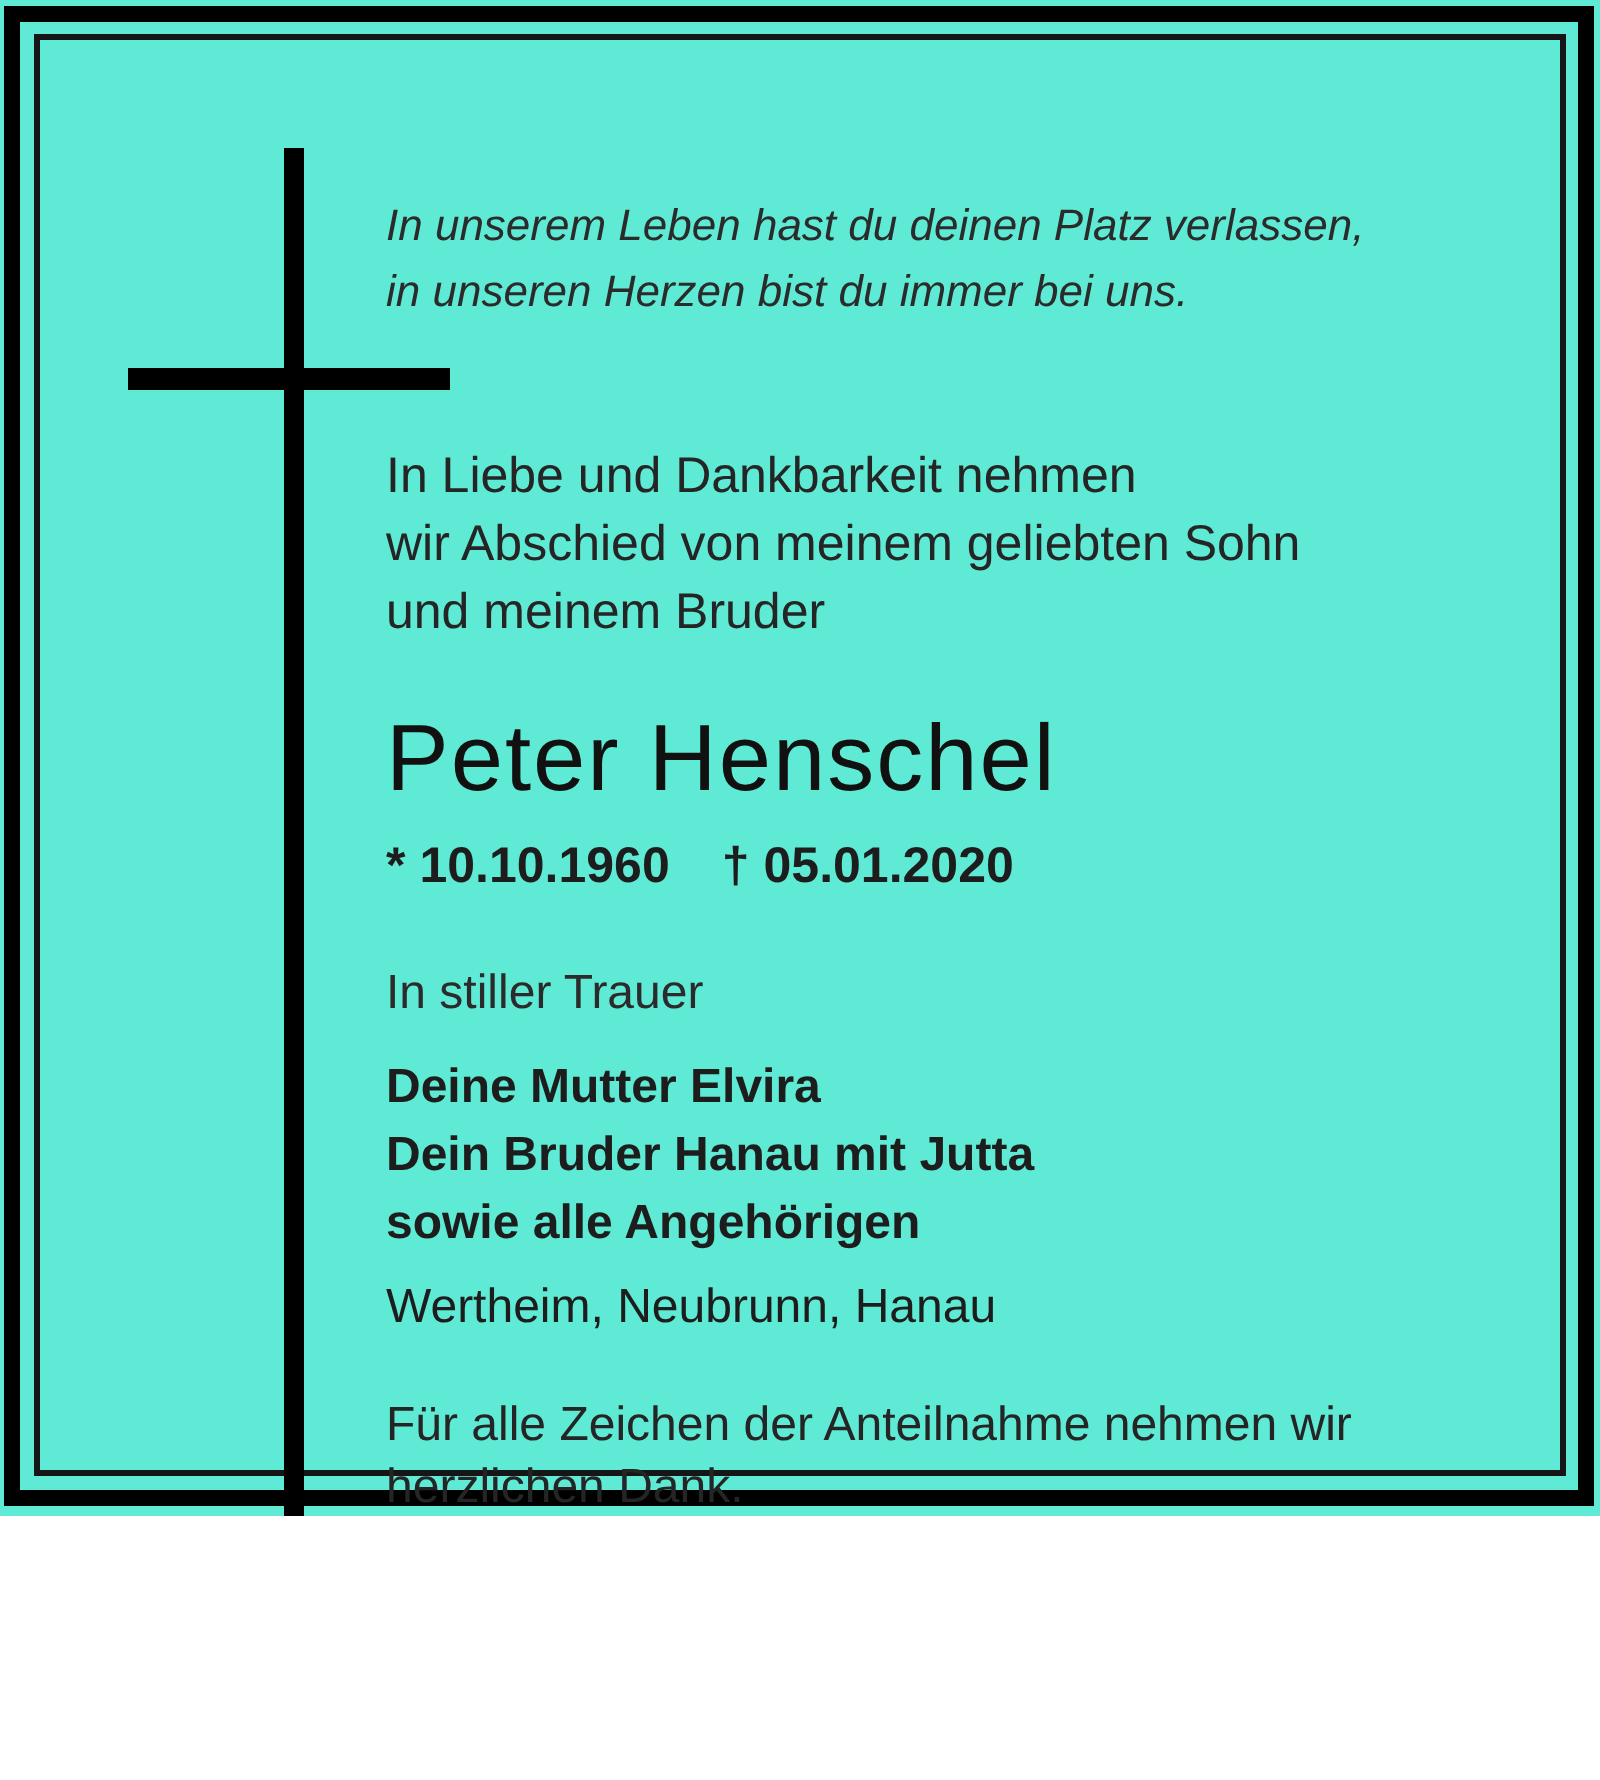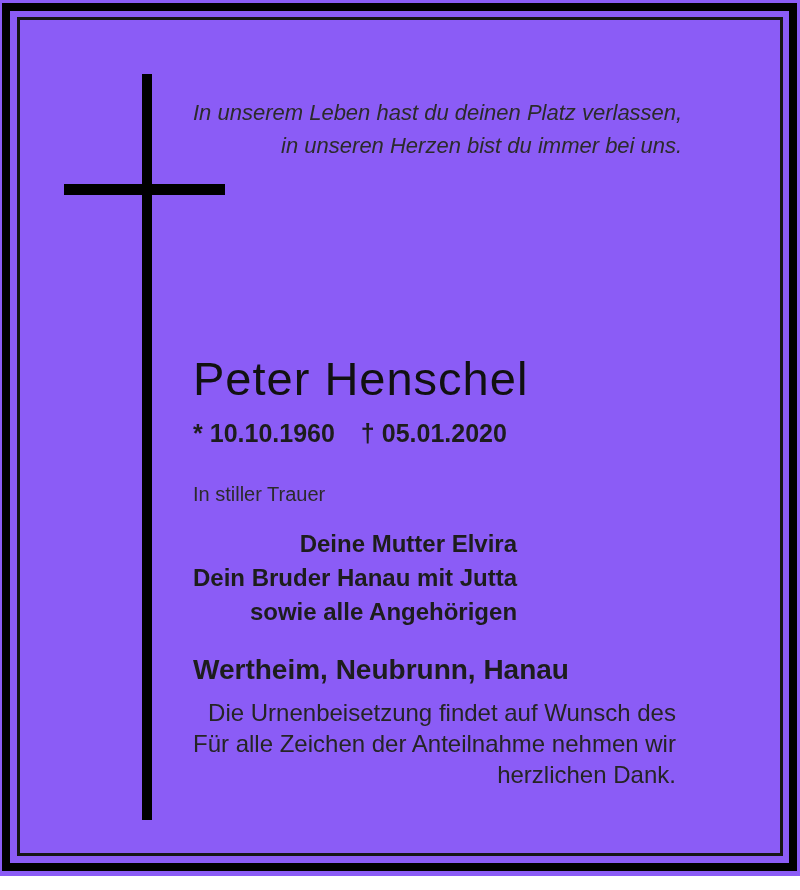--- a/index.html
+++ b/index.html
@@ -5,25 +5,24 @@
   * { margin: 0; padding: 0; box-sizing: border-box; }
 
   html, body {
     background: #ffffff;
     font-family: "Liberation Sans", sans-serif;
   }
 
   .sheet {
     position: relative;
     width: 800px;
-    height: 876px;
-    background: #8b5cf6;
+    height: 758px;
+    background: #5eead4;
     overflow: hidden;
     color: #222222;
-    text-align: right;
   }
 
   
   .outer-frame {
     position: absolute;
     left: 2px; top: 3px; right: 3px; bottom: 5px;
     border: 8px solid #000000;
   }
   .inner-frame {
     position: absolute;
@@ -74,38 +73,37 @@
     top: 419px;
     font-size: 25px;
     font-weight: 700;
     color: #1d1d1d;
   }
   .dates .birth { margin-right: 26px; }
   .dates .sym { margin-right: 7px; }
 
   .trauer-heading {
     top: 483px;
-    font-size: 20px;
+    font-size: 24px;
     color: #2b2b2b;
   }
 
   .mourners {
     top: 527px;
     font-size: 24px;
     font-weight: 700;
     line-height: 34px;
     color: #1d1d1d;
   }
 
   .places {
     top: 640px;
-    font-size: 28px;
-    font-weight: 700;
+    font-size: 24px;
+    font-weight: 400;
     color: #1d1d1d;
-    margin-top: 14px;
   }
 
   .closing {
     top: 697px;
     font-size: 24px;
     line-height: 31px;
     color: #252525;
   }
 </style>
 </head>
@@ -119,36 +117,40 @@
   <div>
     <div class="cross-v"></div>
     <div class="cross-h"></div>
   </div>
 
   <div class="txt epigraph">
     <div>In unserem Leben hast du deinen Platz verlassen,</div>
     <div>in unseren Herzen bist du immer bei uns.</div>
   </div>
 
+  <div class="txt intro">
+    <div>In Liebe und Dankbarkeit nehmen</div>
+    <div>wir Abschied von meinem geliebten Sohn</div>
+    <div>und meinem Bruder</div>
+  </div>
 
   <div class="txt name">Peter Henschel</div>
 
   <div class="txt dates">
     <span class="birth"><span class="sym">*</span><span>10.10.1960</span></span><span class="death"><span class="sym">†</span><span>05.01.2020</span></span>
   </div>
 
   <div class="txt trauer-heading">In stiller Trauer</div>
 
   <div class="txt mourners">
     <div>Deine Mutter Elvira</div>
     <div>Dein Bruder Hanau mit Jutta</div>
     <div>sowie alle Angehörigen</div>
   </div>
 
   <div class="txt places">Wertheim, Neubrunn, Hanau</div>
 
   <div class="txt closing">
-    <div>Die Urnenbeisetzung findet auf Wunsch des</div>
     <div>Für alle Zeichen der Anteilnahme nehmen wir</div>
     <div>herzlichen Dank.</div>
   </div>
 
 </div>
 
 </body></html>

